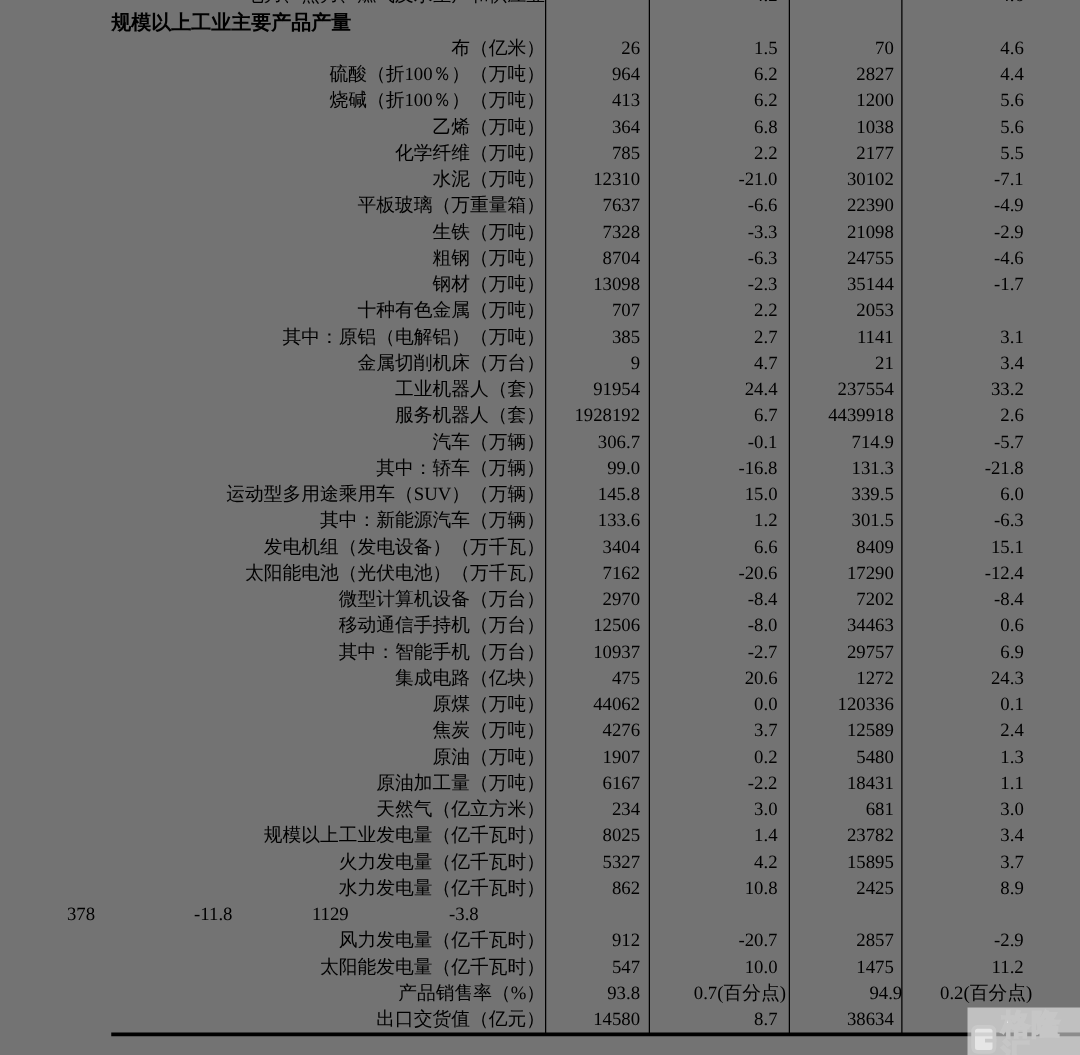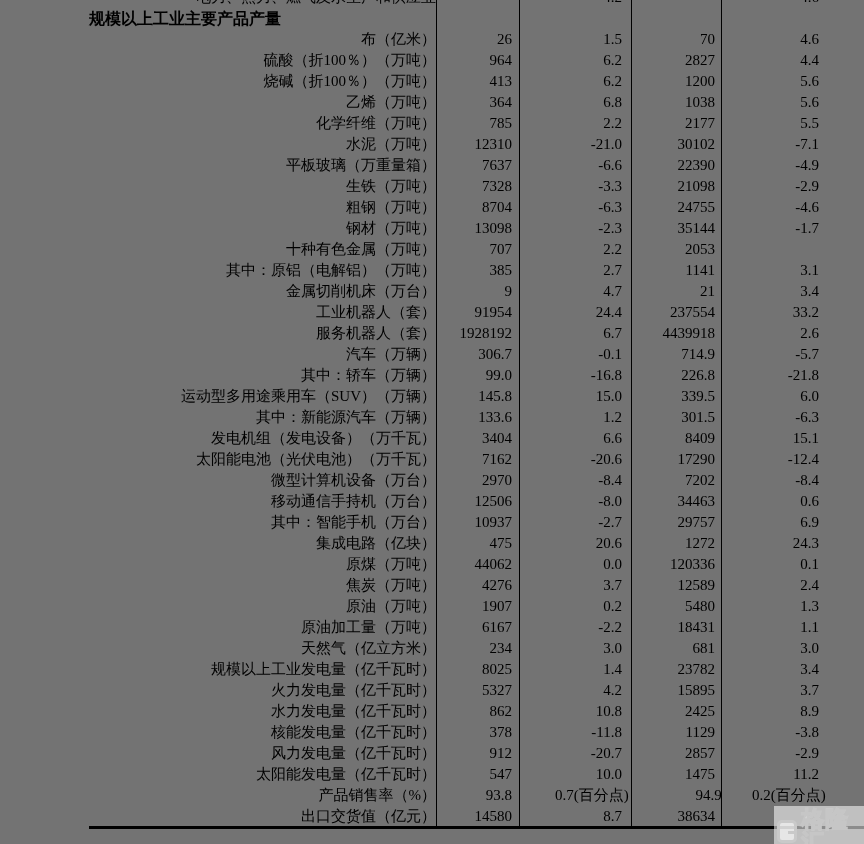--- a/index.html
+++ b/index.html
@@ -171,21 +171,21 @@
           <div class="cell name">汽车（万辆）</div>
           <div class="cell v v1">306.7</div>
           <div class="cell v v2">-0.1</div>
           <div class="cell v v3">714.9</div>
           <div class="cell v v4">-5.7</div>
         </div>
         <div class="row indent1">
           <div class="cell name">其中：轿车（万辆）</div>
           <div class="cell v v1">99.0</div>
           <div class="cell v v2">-16.8</div>
-          <div class="cell v v3">226.8</div>
+          <div class="cell v v3">131.3</div>
           <div class="cell v v4">-21.8</div>
         </div>
         <div class="row indent2">
           <div class="cell name">运动型多用途乘用车（SUV）（万辆）</div>
           <div class="cell v v1">145.8</div>
           <div class="cell v v2">15.0</div>
           <div class="cell v v3">339.5</div>
           <div class="cell v v4">6.0</div>
         </div>
         <div class="row indent1">
@@ -287,21 +287,20 @@
           <div class="cell v v4">3.7</div>
         </div>
         <div class="row indent1">
           <div class="cell name">水力发电量（亿千瓦时）</div>
           <div class="cell v v1">862</div>
           <div class="cell v v2">10.8</div>
           <div class="cell v v3">2425</div>
           <div class="cell v v4">8.9</div>
         </div>
         <div class="row indent1">
-          <div class="cell name">核能发电量（亿千瓦时）</div>
           <div class="cell v v1">378</div>
           <div class="cell v v2">-11.8</div>
           <div class="cell v v3">1129</div>
           <div class="cell v v4">-3.8</div>
         </div>
         <div class="row indent1">
           <div class="cell name">风力发电量（亿千瓦时）</div>
           <div class="cell v v1">912</div>
           <div class="cell v v2">-20.7</div>
           <div class="cell v v3">2857</div>

